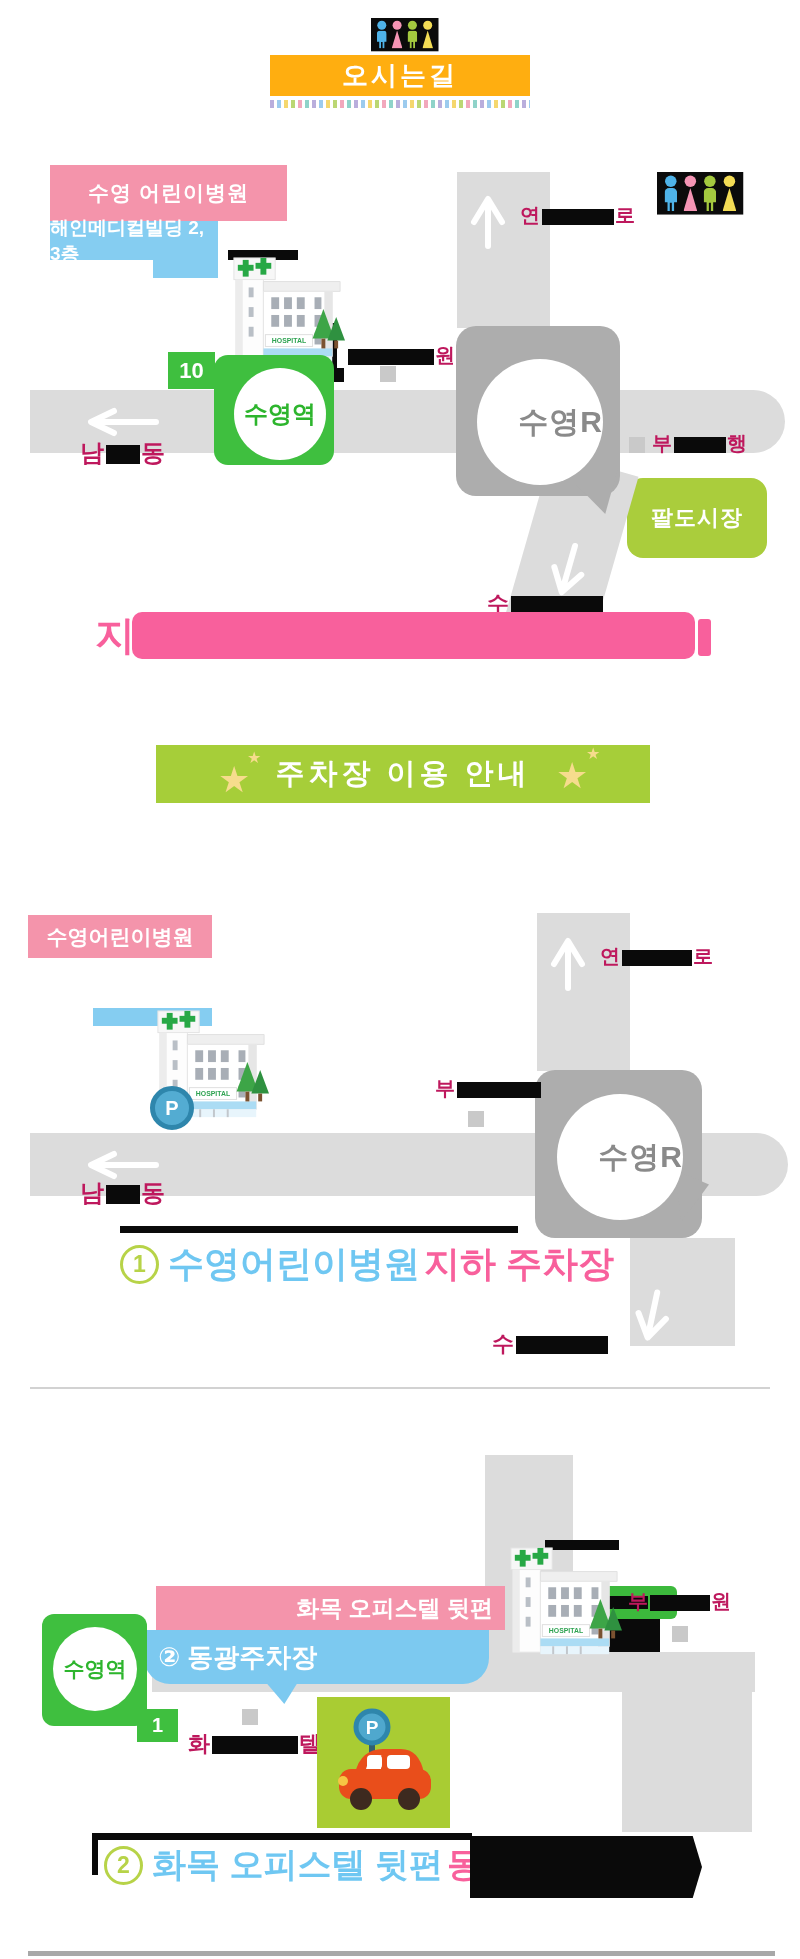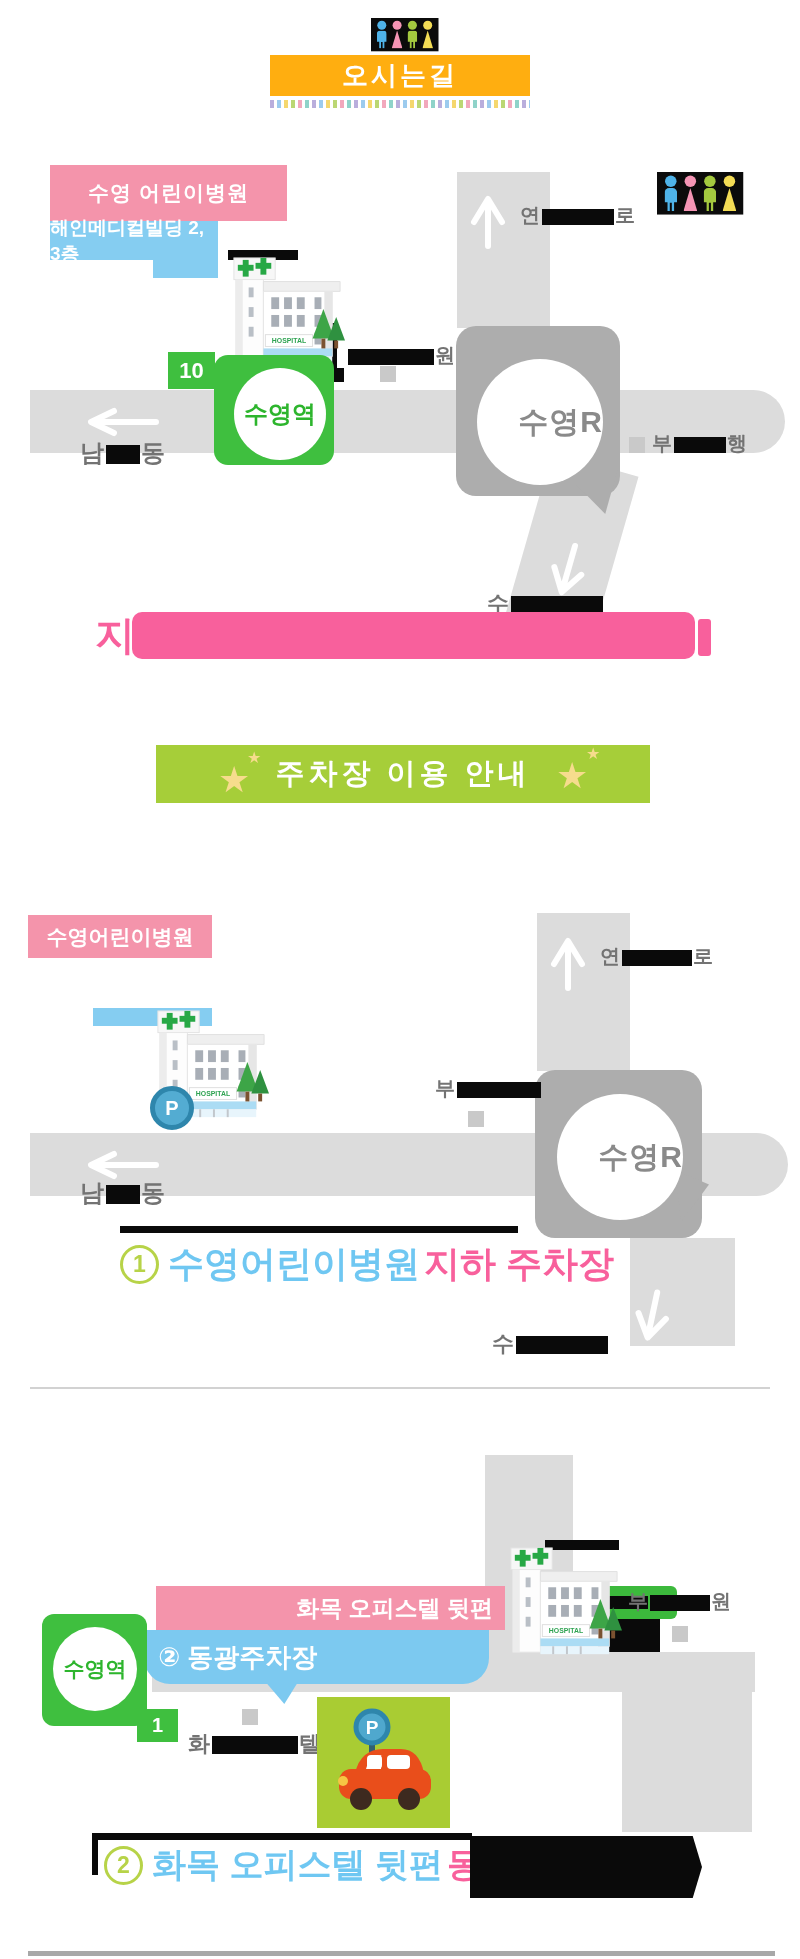--- a/index.html
+++ b/index.html
@@ -1,20 +1,20 @@
 <!DOCTYPE html>
 <html><head>
 <meta charset="utf-8">
 <style>
   html,body{margin:0;padding:0;background:#ffffff;}
   body{font-family:"Liberation Sans","DejaVu Sans",sans-serif;}
   #canvas{position:relative;width:800px;height:1959px;background:#fff;overflow:hidden;}
   .abs{position:absolute;}
   .road{position:absolute;background:#DCDCDC;}
-  .lbl{position:absolute;color:#737373;font-weight:bold;white-space:nowrap;letter-spacing:1px;}
+  .lbl{position:absolute;color:#be185d;font-weight:bold;white-space:nowrap;letter-spacing:1px;}
   .redact{display:inline-block;background:#0A0A0A;vertical-align:middle;height:0.82em;margin:0 1px;}
   .black-bar{position:absolute;background:#0A0A0A;}
   .marker{position:absolute;width:16px;height:16px;background:#C9C9C9;}
   .people{position:absolute;display:flex;align-items:flex-end;gap:3px;background:#0B0B0B;padding:3px 5px;}
   .person{position:relative;width:14px;height:31px;}
   .person::before{content:"";position:absolute;top:0;left:50%;transform:translateX(-50%);width:10px;height:10px;border-radius:50%;background:currentColor;}
   .person::after{content:"";position:absolute;top:11px;left:50%;transform:translateX(-50%);width:12px;height:20px;background:currentColor;}
   .person.boy::after{width:11px;border-radius:4px 4px 2px 2px;clip-path:polygon(0 0,100% 0,100% 62%,76% 62%,76% 100%,58% 100%,58% 64%,42% 64%,42% 100%,24% 100%,24% 62%,0 62%);}
   .person.girl::after{clip-path:polygon(50% 0,100% 100%,0 100%);}
   .rotary-ring{position:absolute;inset:0;background:#ADADAD;border-radius:20px;}
@@ -92,20 +92,23 @@
     <span class="person boy" style="color:#A4C93F"></span>
     <span class="person girl" style="color:#F3DC55"></span>
   </div>
   <div class="abs" style="left:270px;top:55px;width:260px;height:41px;background:#FFAE10;display:flex;align-items:center;justify-content:center;color:#fff;font-weight:bold;font-size:26px;letter-spacing:3px;">
     <span>오시는길</span>
   </div>
   <div class="strip" style="left:270px;top:100px;width:260px;"></div>
 
   <div class="road" style="left:30px;top:390px;width:755px;height:63px;border-radius:0 32px 32px 0;"></div>
   <div class="road" style="left:457px;top:172px;width:93px;height:156px;"></div>
+  <div class="abs" style="left:627px;top:478px;width:140px;height:80px;background:#AACD3C;border-radius:16px;display:flex;align-items:center;justify-content:center;color:#fff;font-weight:bold;font-size:22px;letter-spacing:1px;">
+    <span>팔도시장</span>
+  </div>
   <div class="road" style="left:552px;top:452px;width:90px;height:168px;transform:rotate(16deg);transform-origin:top left;">
     <svg class="arrow" style="left:28px;top:78px;" width="40" height="64">
       <path d="M20 6 V48 M6 32 L20 54 L34 32" stroke="#fff" stroke-width="6" fill="none" stroke-linecap="round" stroke-linejoin="round"></path>
     </svg>
   </div>
   <svg class="arrow" style="left:68px;top:406px;" width="92" height="32">
     <path d="M88 16 H26 M46 5 L23 16 L46 27" stroke="#fff" stroke-width="6" fill="none" stroke-linecap="round" stroke-linejoin="round"></path>
   </svg>
   <svg class="arrow" style="left:468px;top:188px;" width="40" height="64">
     <path d="M20 58 V14 M6 34 L20 11 L34 34" stroke="#fff" stroke-width="6" fill="none" stroke-linecap="round" stroke-linejoin="round"></path>

